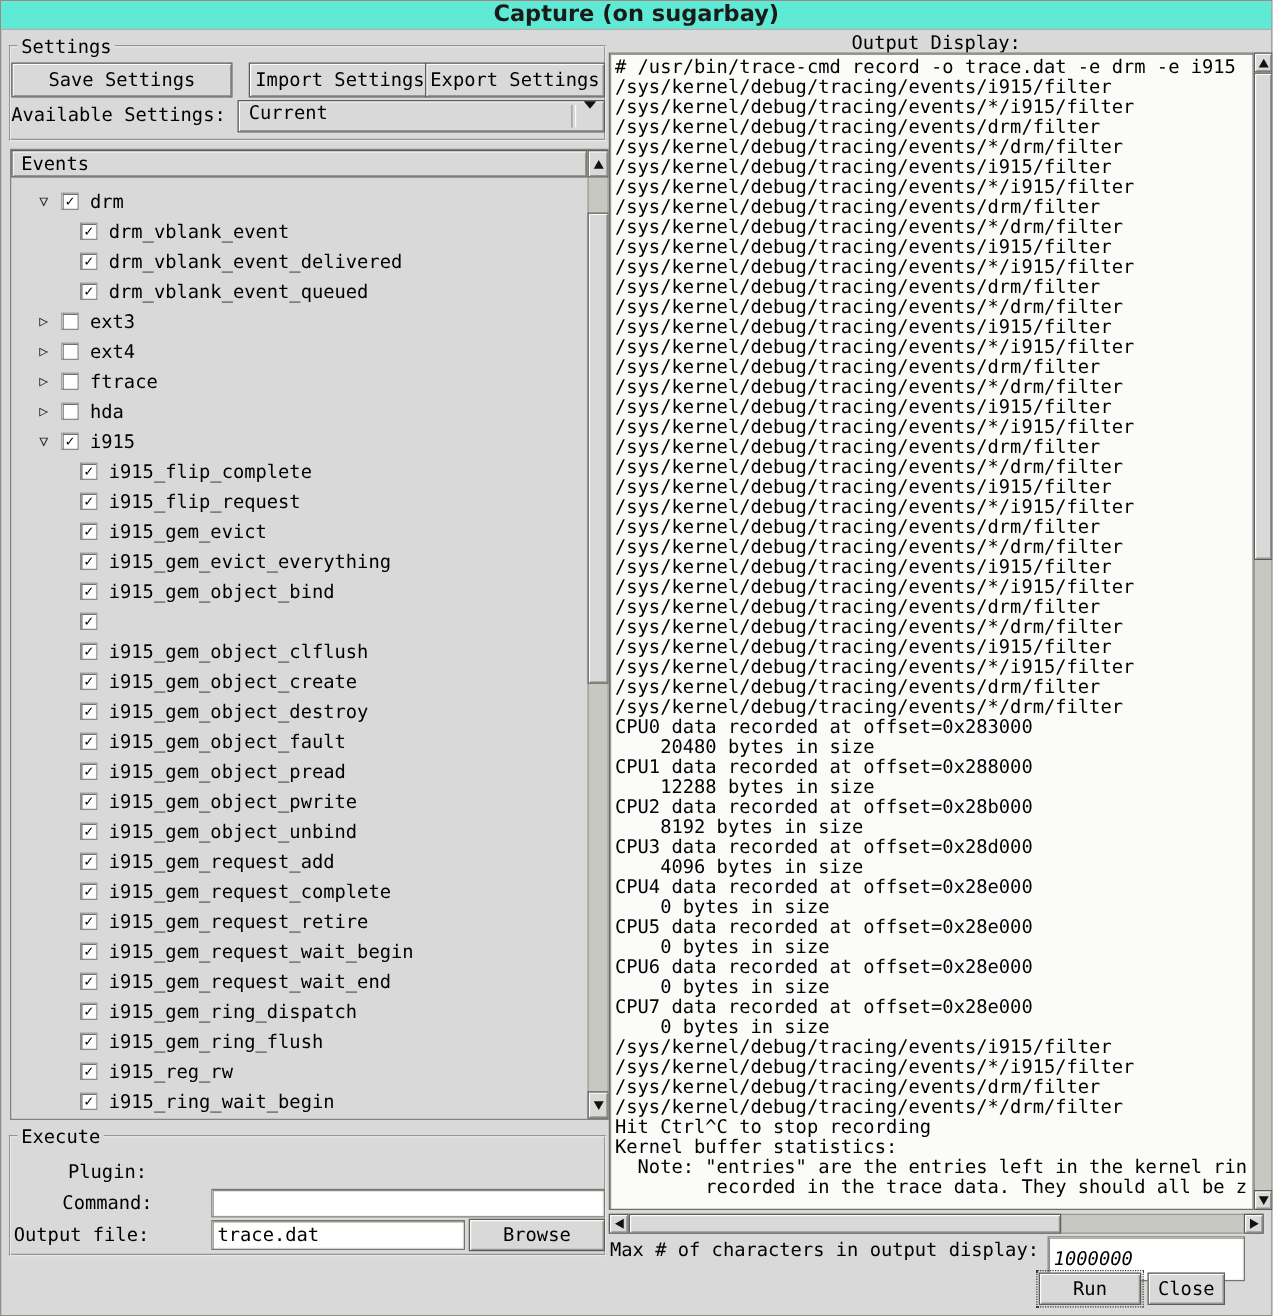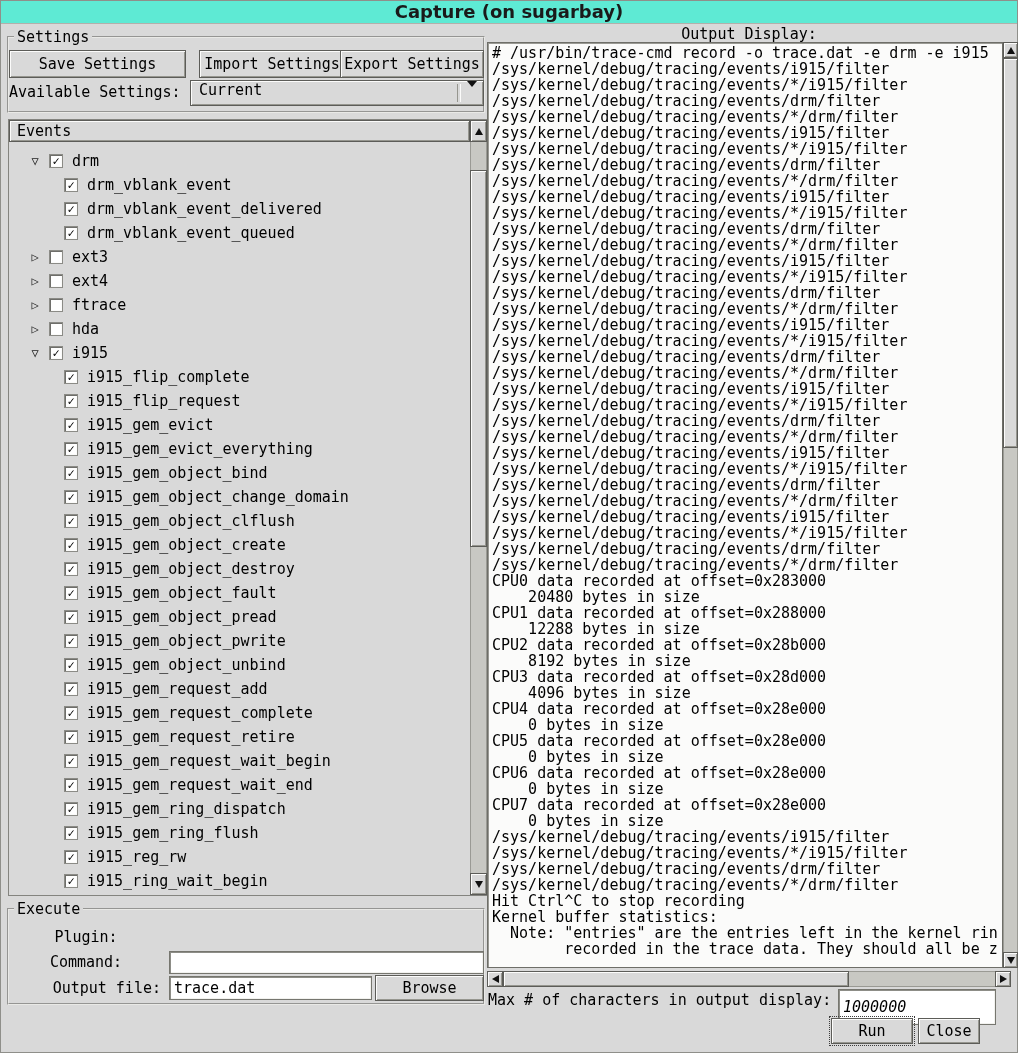--- a/index.html
+++ b/index.html
@@ -169,21 +169,20 @@
         <div class="tree-row child">
           <span class="checkbox">✓</span>
           <span class="tree-label">i915_gem_evict_everything</span>
         </div>
         <div class="tree-row child">
           <span class="checkbox">✓</span>
           <span class="tree-label">i915_gem_object_bind</span>
         </div>
         <div class="tree-row child">
           <span class="checkbox">✓</span>
-          <span class="tree-label">i915_gem_object_change_domain</span>
         </div>
         <div class="tree-row child">
           <span class="checkbox">✓</span>
           <span class="tree-label">i915_gem_object_clflush</span>
         </div>
         <div class="tree-row child">
           <span class="checkbox">✓</span>
           <span class="tree-label">i915_gem_object_create</span>
         </div>
         <div class="tree-row child">
@@ -253,21 +252,21 @@
         <span class="tri-dn"></span>
       </div>
   </div>
 
   <div class="frame" style="left:6px;top:907px;width:478px;height:97px;">
     <span class="frame-label">Execute</span>
   </div>
   <span class="lbl" style="left:10px;top:927px;width:150px;text-align:center;">Plugin:</span>
   <span class="lbl" style="left:10px;top:952px;width:150px;text-align:center;">Command:</span>
   <input class="textfield sunken" style="position: absolute; left: 168px; top: 950px; width: 315px; height: 23px;" value="">
-  <span class="lbl" style="left:10px;top:978px;width:150px;text-align:right;">Output file:</span>
+  <span class="lbl" style="left:10px;top:978px;width:150px;text-align:left;">Output file:</span>
   <input class="textfield sunken" style="position: absolute; left: 168px; top: 975px; width: 203px; height: 24px;" value="trace.dat">
   <div class="btn raised" style="left:374px;top:974px;width:109px;height:26px;">
     <span>Browse</span>
   </div>
 
   <span class="lbl" style="left:486px;top:24px;width:524px;text-align:center;">Output Display:</span>
   <div class="output-box">
     <pre># /usr/bin/trace-cmd record -o trace.dat -e drm -e i915
 /sys/kernel/debug/tracing/events/i915/filter
 /sys/kernel/debug/tracing/events/*/i915/filter

